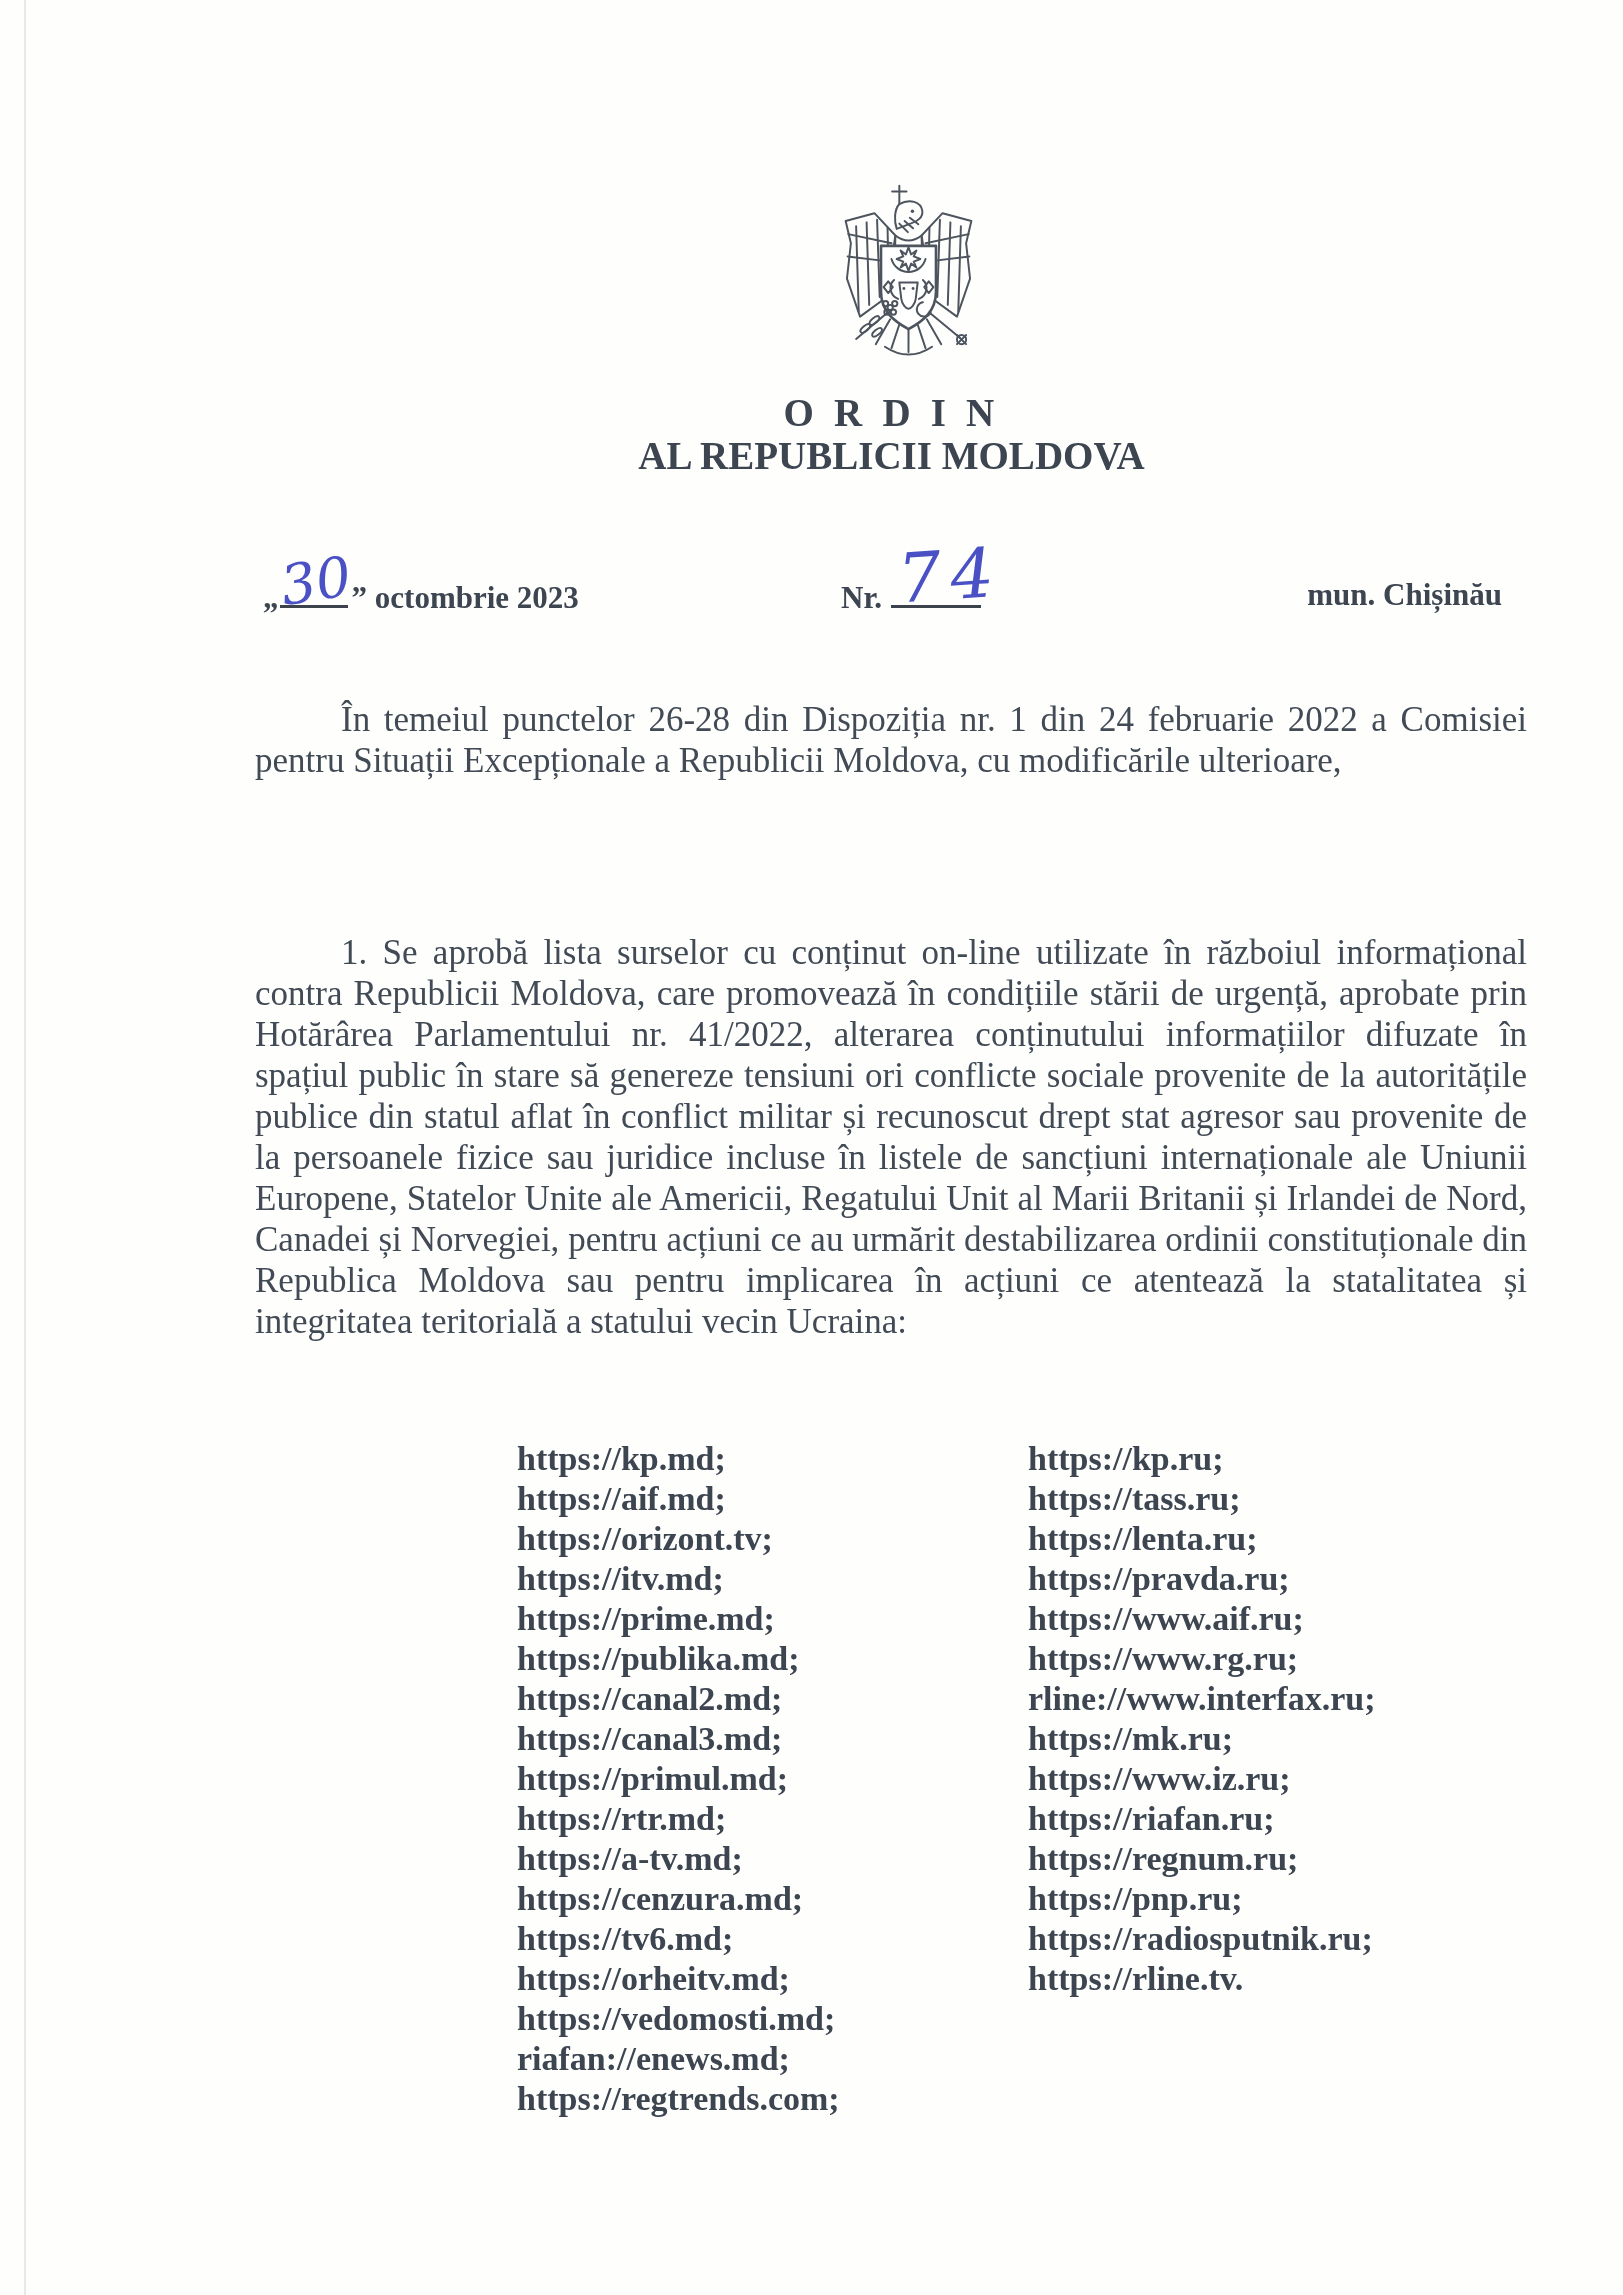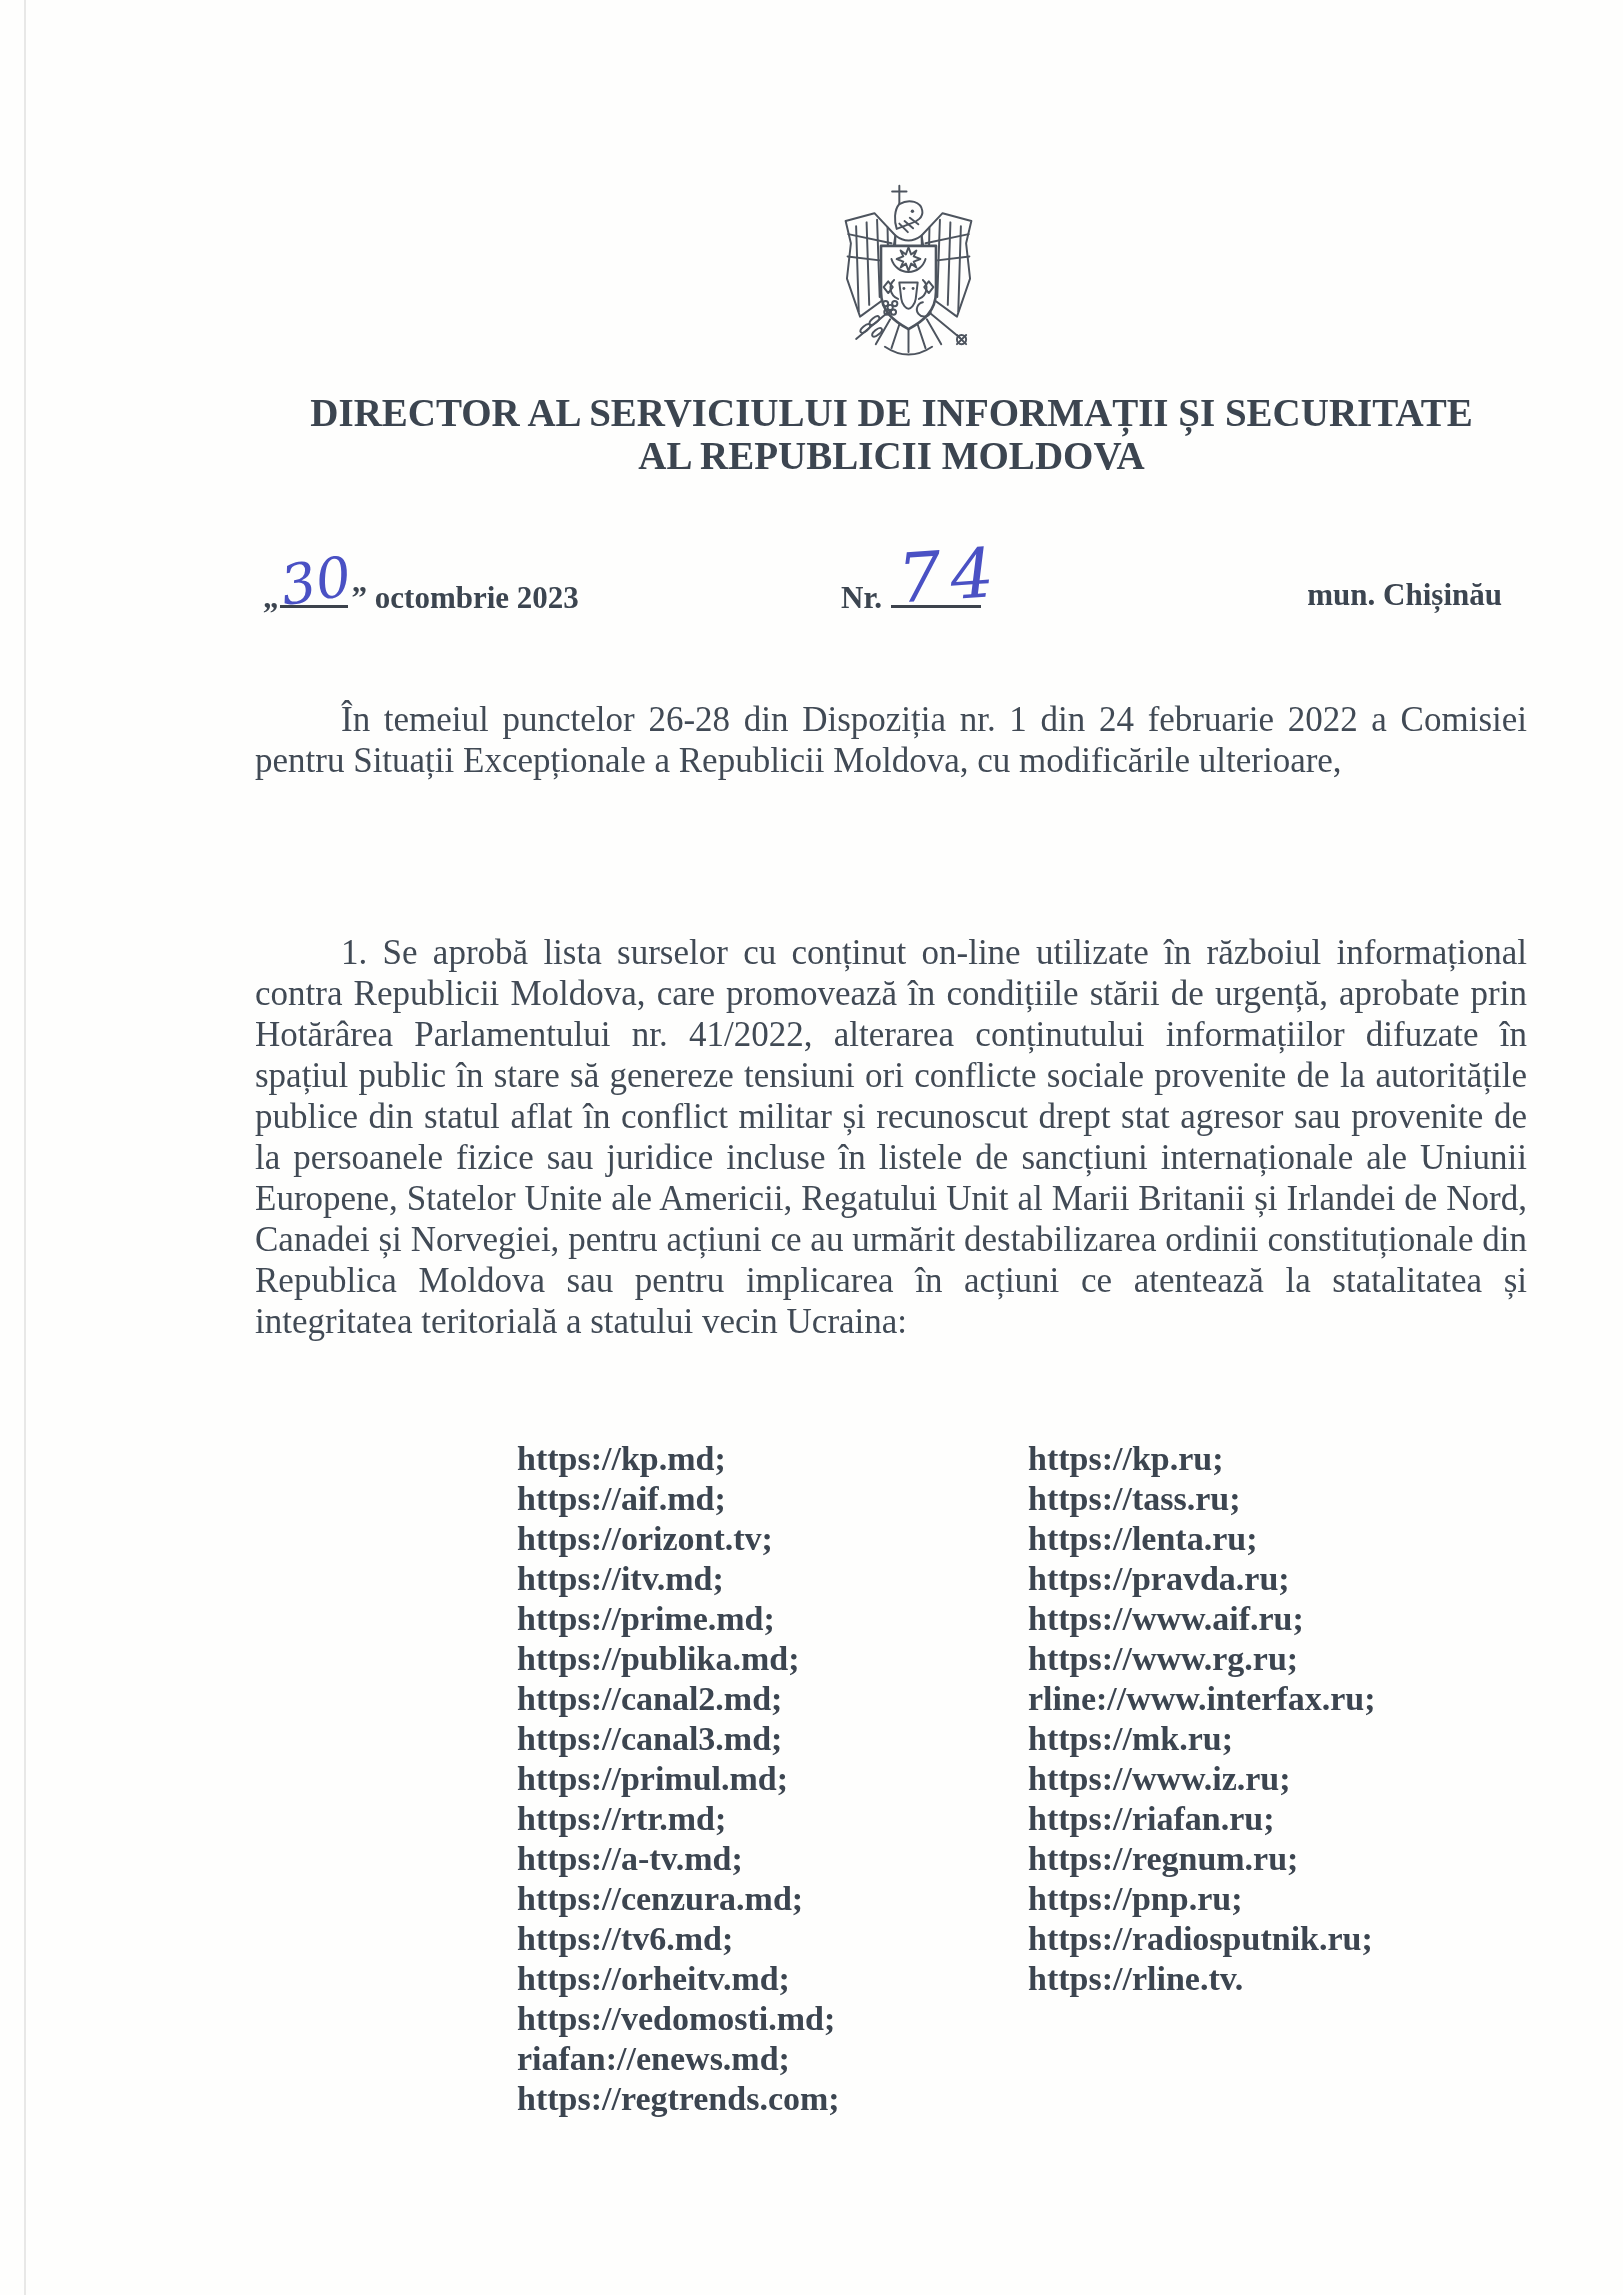--- a/index.html
+++ b/index.html
@@ -132,21 +132,21 @@
       <path d="M126 98 L130 109 L138 103 L134 112 L144 116 L134 120 L138 129 L130 123 L126 134 L122 123 L114 129 L118 120 L108 116 L118 112 L114 103 L122 109 Z"></path>
     </g>
     <g fill="#4d545e">
       <circle cx="132" cy="43" r="2.6"></circle>
       <circle cx="119" cy="161" r="2.2"></circle>
         <circle cx="133" cy="161" r="2.2"></circle>
     </g>
   </svg>
 
   <div class="title-block">
-    <div class="t2">DIRECTOR AL SERVICIULUI DE INFORMAȚII ȘI SECURITATE</div>
+    <div class="t1">O R D I N</div>
     <div class="t3">AL REPUBLICII MOLDOVA</div>
   </div>
 
   <div class="meta">
     <span class="meta-date">
       <span>„</span><span class="fill fill-day"><span class="hand hand-day">30</span></span><span>”</span>
       <span>octombrie 2023</span>
     </span>
     <span class="meta-nr">
       <span>Nr.</span><span class="fill fill-nr"><span class="hand hand-nr">74</span></span>

